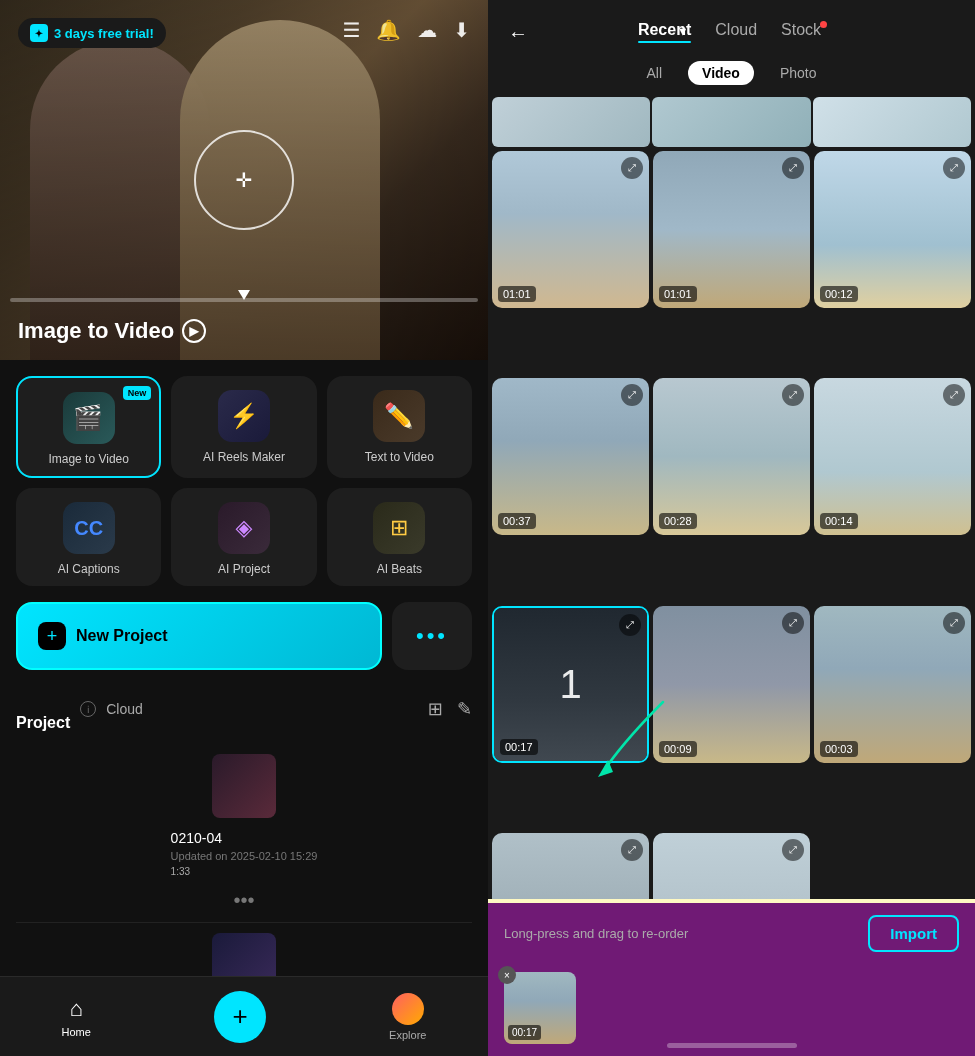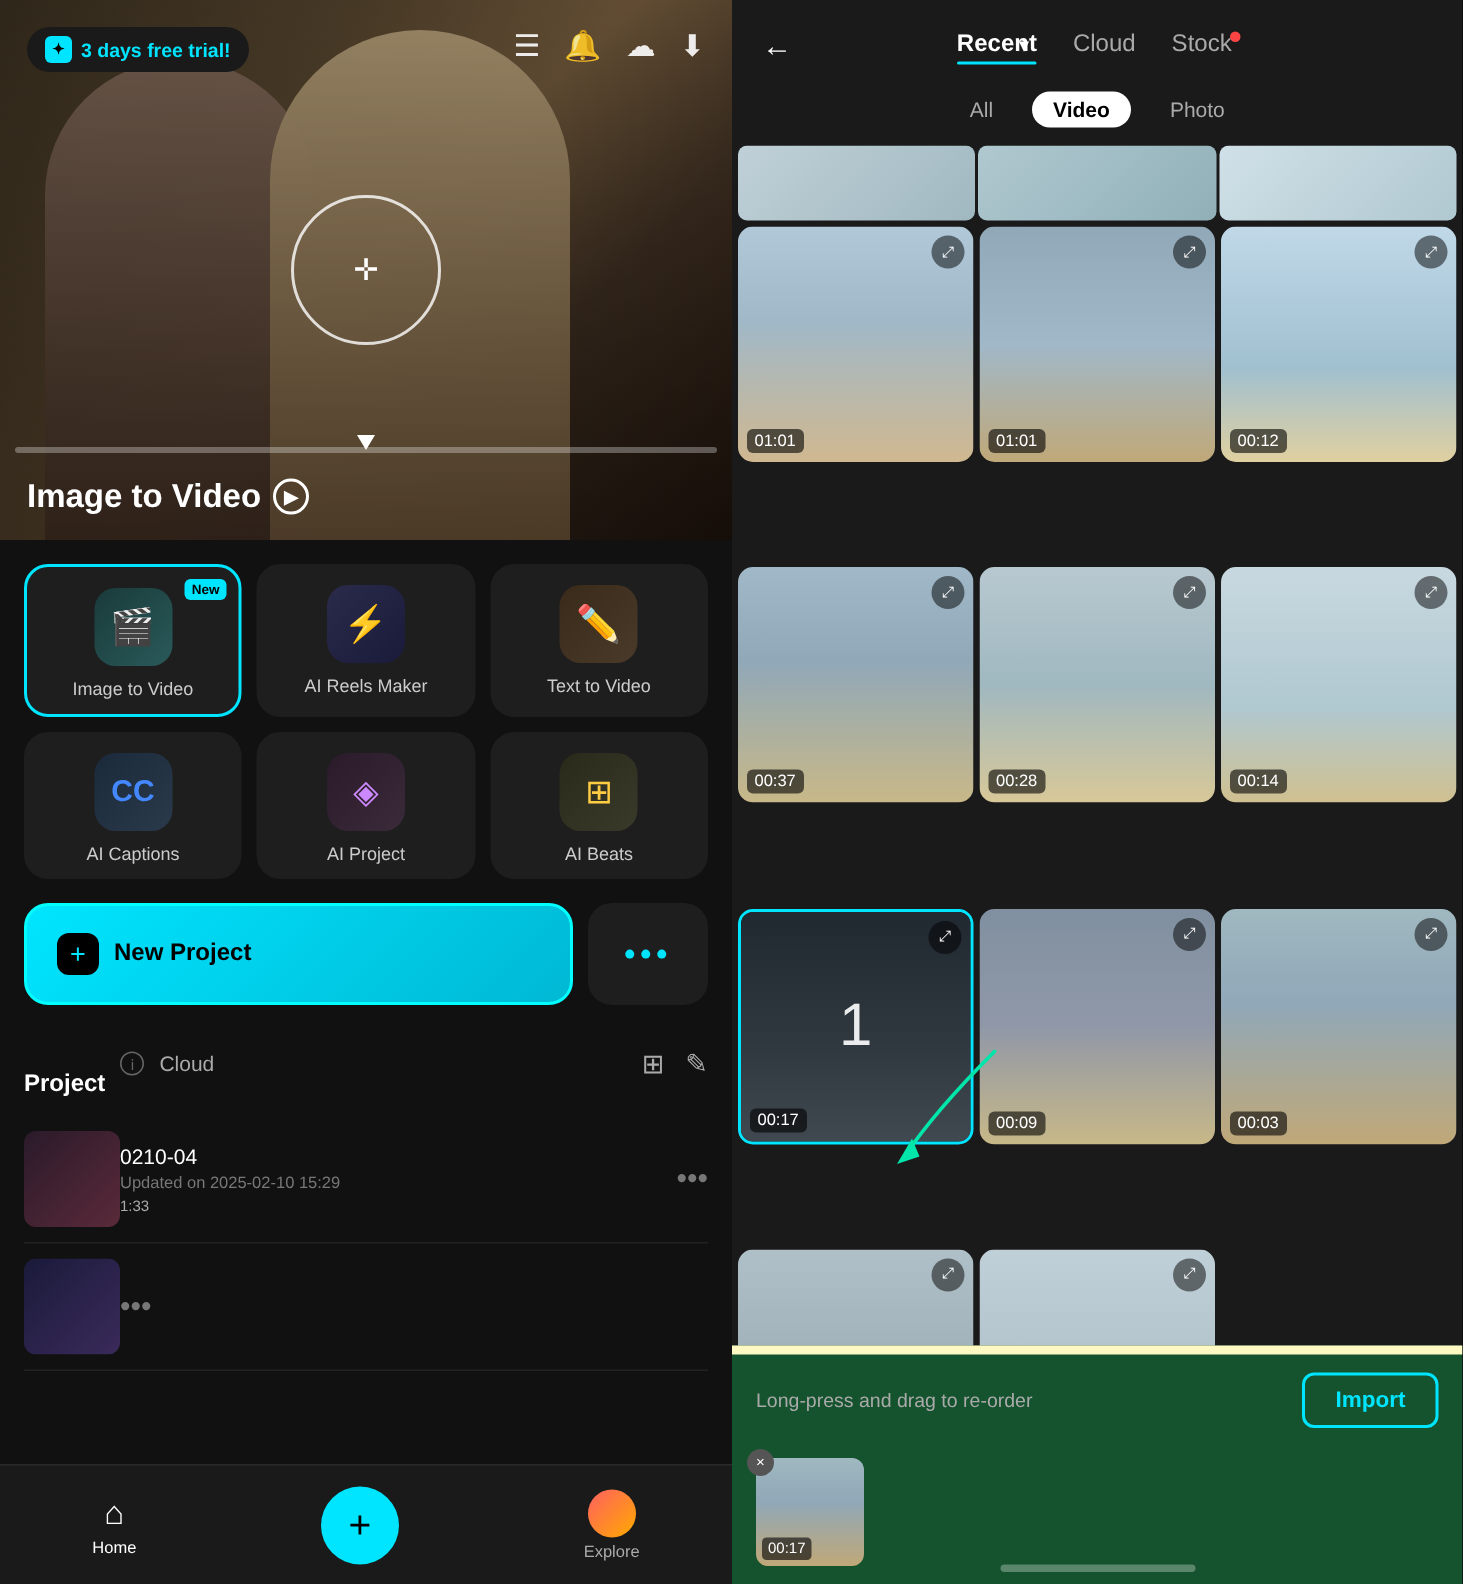--- a/index.html
+++ b/index.html
@@ -357,23 +357,24 @@
     .project-header-icon {
       color: #aaa;
       font-size: 18px;
       cursor: pointer;
     }
 
     
     .project-item {
       display: flex;
       align-items: center;
-      gap: 0;
+      gap: 12px;
       padding: 10px 0;
       border-bottom: 1px solid #222;
+      flex-direction: column;
     }
 
     .project-thumbnail {
       width: 64px;
       height: 64px;
       border-radius: 8px;
       background: #2a2a3a;
       overflow: hidden;
       flex-shrink: 0;
       display: flex;
@@ -672,22 +673,22 @@
       font-weight: 300;
       opacity: 0.9;
     }
 
     
     .right-bottom {
       position: absolute;
       bottom: 0;
       left: 0;
       right: 0;
-      background: #14532d;
-      border-top: 6px solid #fef9c3;
+      background: #701a75;
+      border-top: 4px solid #fef9c3;
     }
 
     .bottom-hint {
       display: flex;
       align-items: center;
       justify-content: space-between;
       padding: 12px 16px;
     }
 
     .hint-text {

